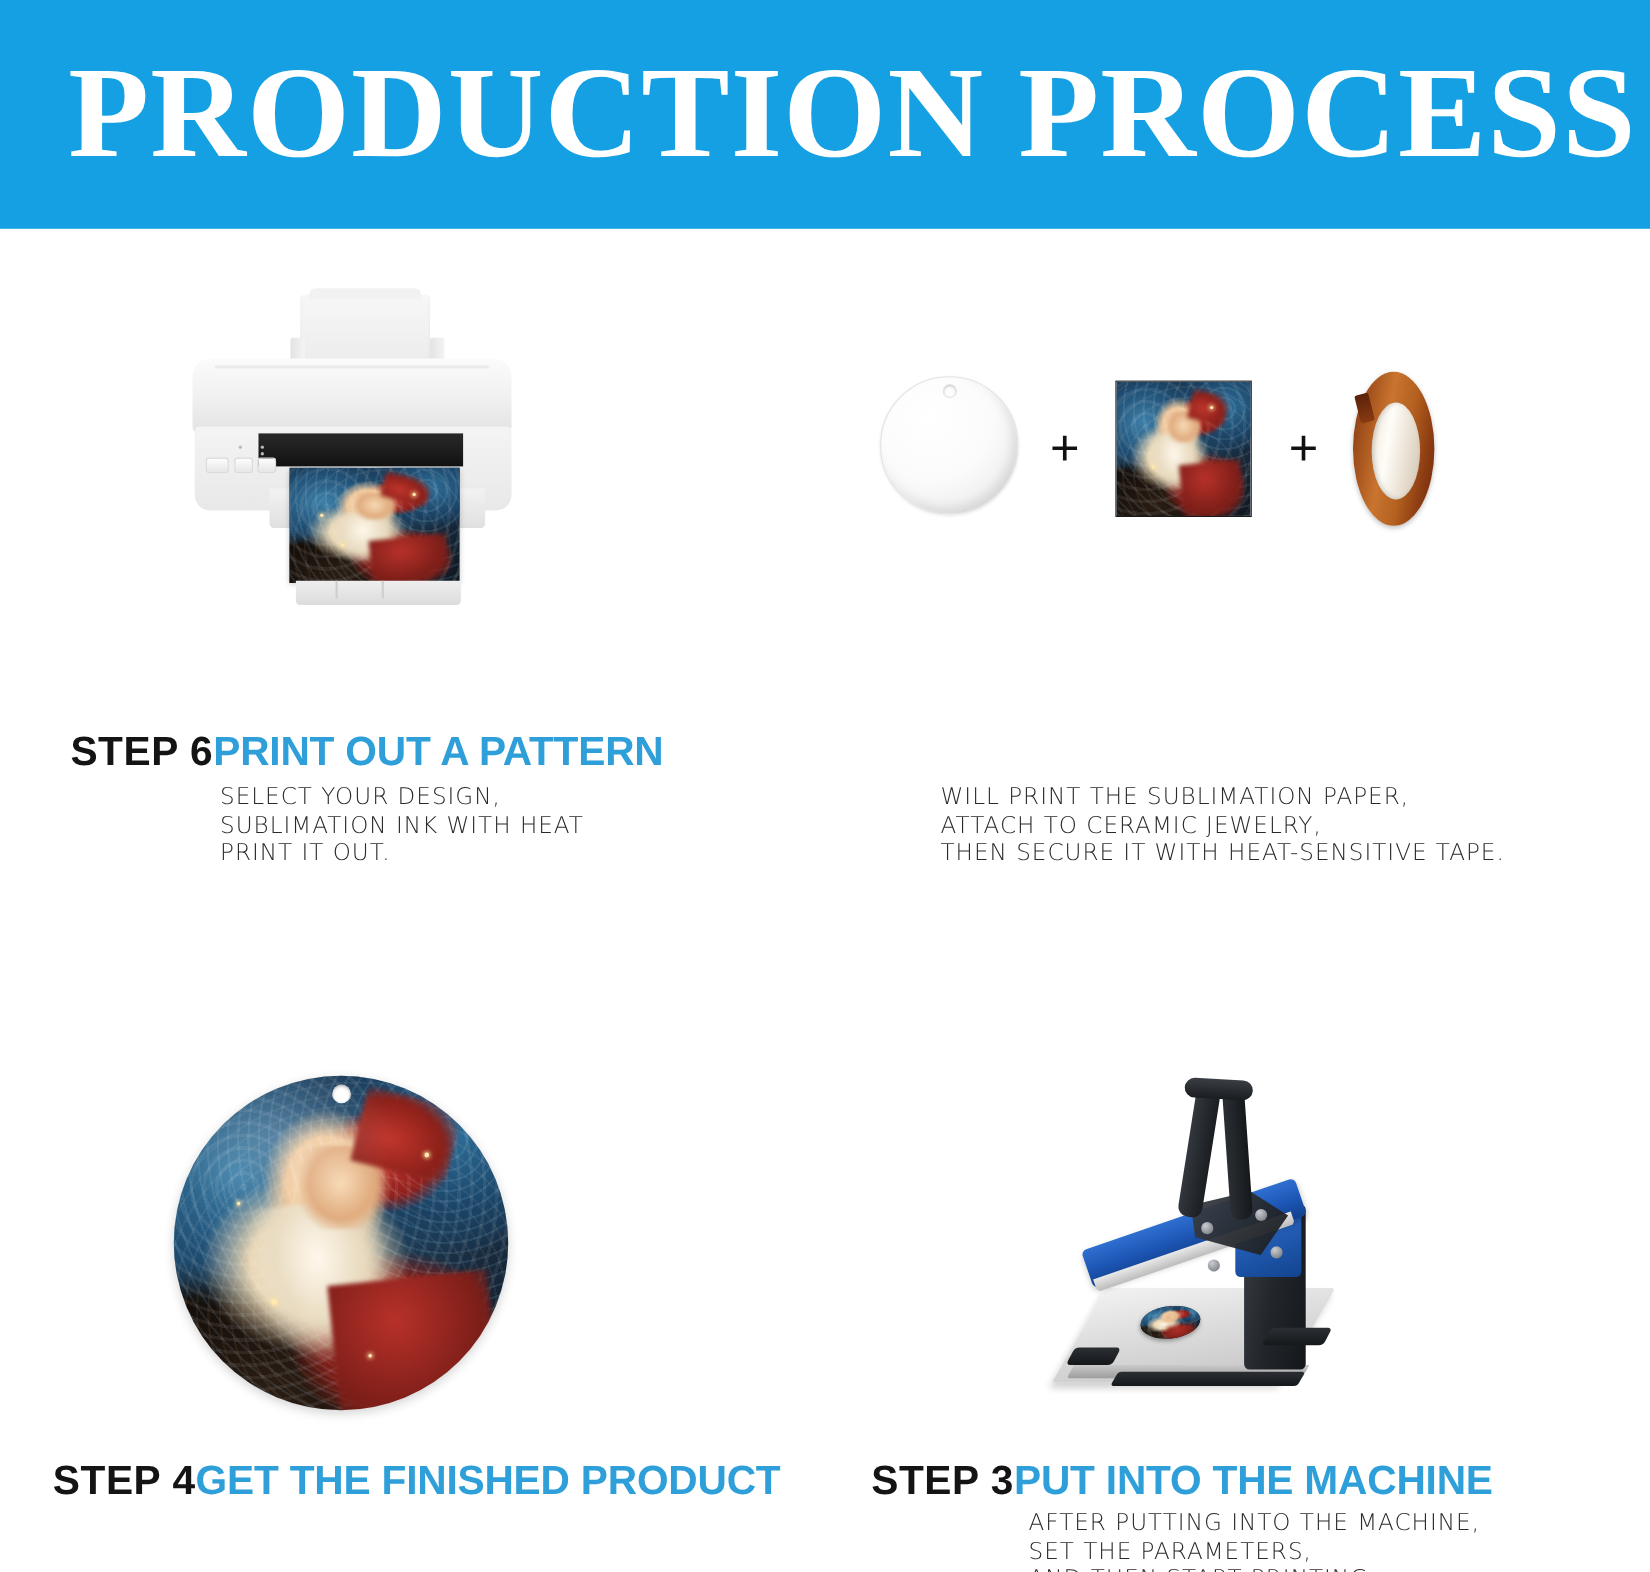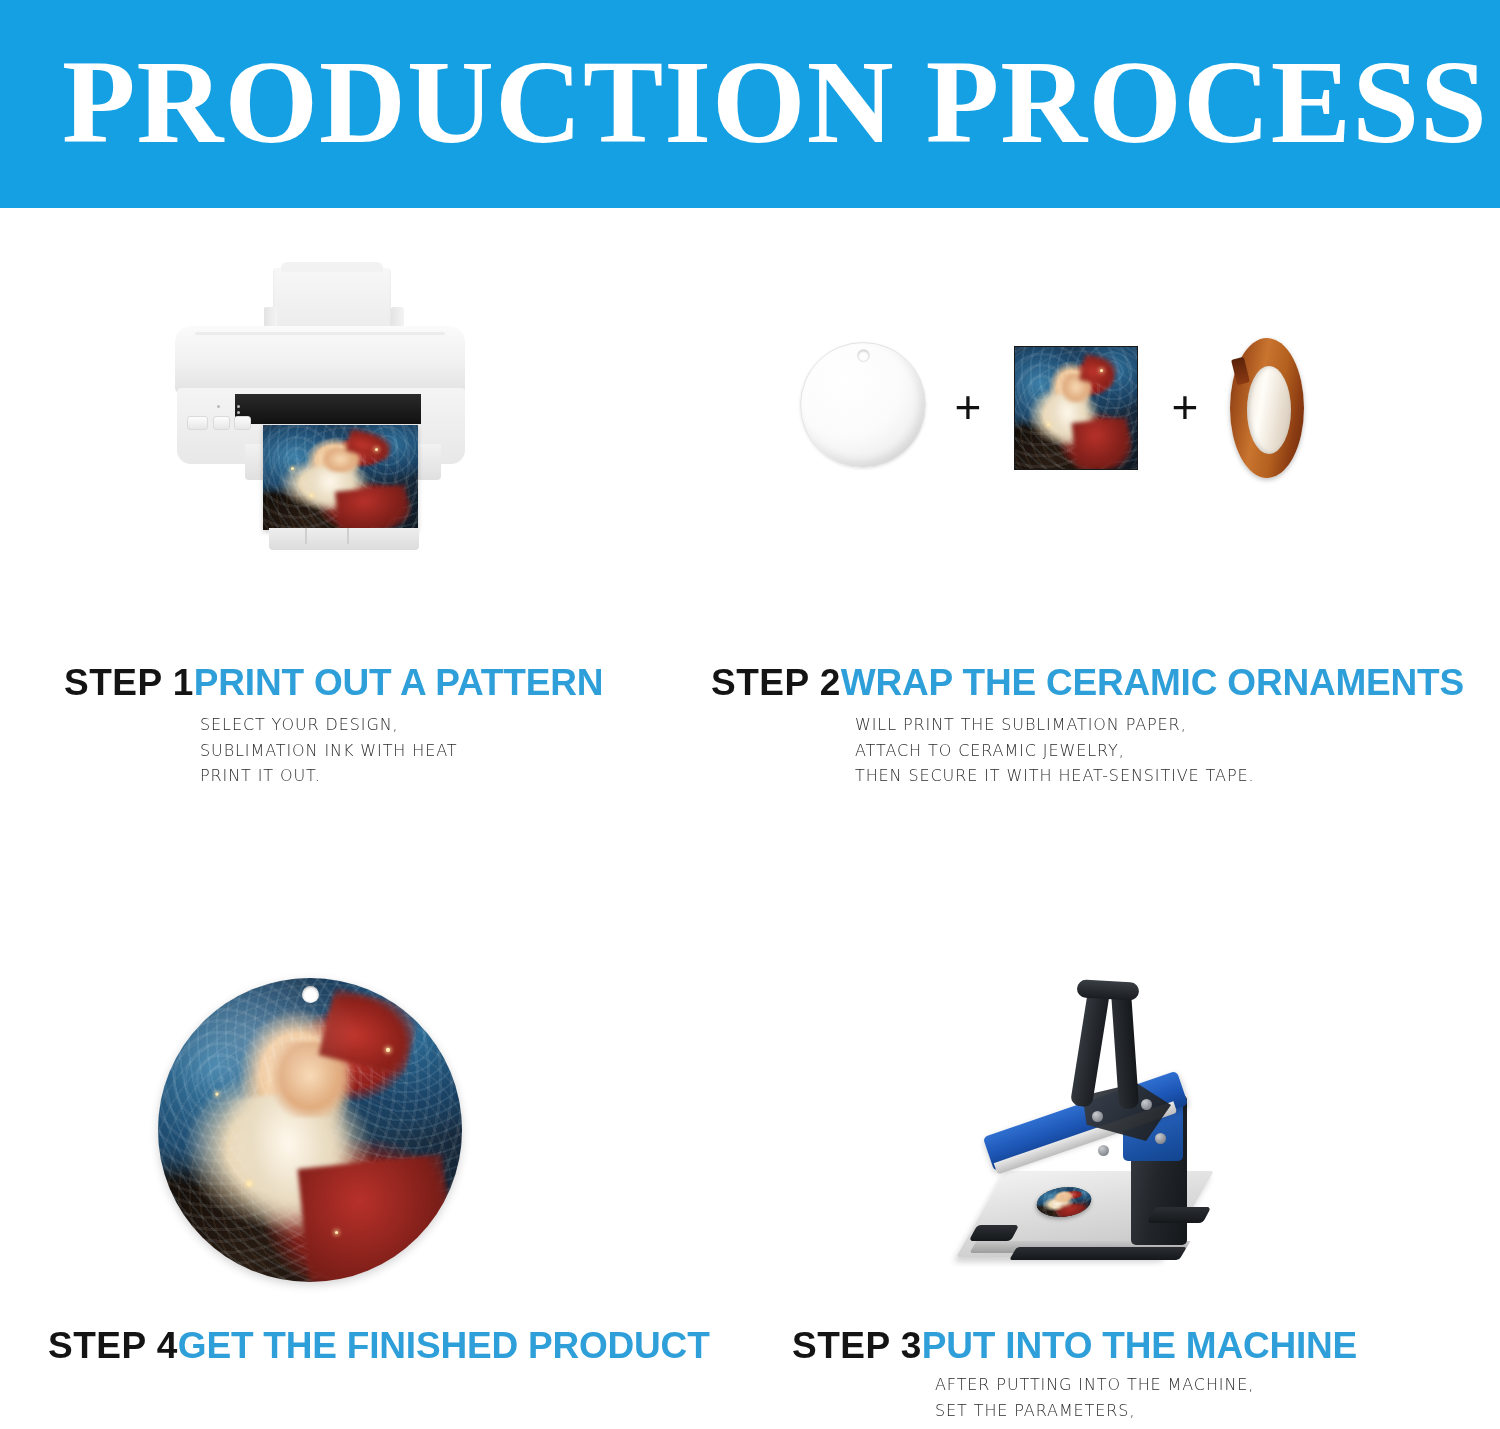--- a/index.html
+++ b/index.html
@@ -45,21 +45,21 @@
     font-weight: bold;
     font-size: 37px;
     color: #2e9fd9;
     letter-spacing: -0.2px;
     margin-left: 0;
   }
   .step-body {
     position: absolute;
     font-family: "DejaVu Sans", sans-serif;
     font-weight: 300;
-    font-size: 16px;
+    font-size: 21px;
     line-height: 25.5px;
     color: #2a2a2a;
     letter-spacing: 0.9px;
     white-space: pre-line;
   }
 
   
   .s1-head { left: 64px;  top: 662px; }
   .s1-body { left: 200px; top: 712px; }
   .s2-head { left: 711px; top: 662px; }
@@ -375,29 +375,26 @@
     </div>
     <div class="plus p2">+</div>
     <div class="tape">
       <div class="outer"></div>
       <div class="seam"></div>
       <div class="inner"></div>
     </div>
   </div>
 
   <div class="step-head s1-head">
-    <span class="num">STEP 1</span><span class="title">PRINT OUT A PATTERN</span>
+    <span class="num">STEP 6</span><span class="title">PRINT OUT A PATTERN</span>
   </div>
   <div class="step-body s1-body">SELECT YOUR DESIGN,
 SUBLIMATION INK WITH HEAT
 PRINT IT OUT.</div>
 
-  <div class="step-head s2-head">
-    <span class="num">STEP 2</span><span class="title">WRAP THE CERAMIC ORNAMENTS</span>
-  </div>
   <div class="step-body s2-body">WILL PRINT THE SUBLIMATION PAPER,
 ATTACH TO CERAMIC JEWELRY,
 THEN SECURE IT WITH HEAT-SENSITIVE TAPE.</div>
 
   <div class="art finished">
     <div class="disc">
       <div class="santa" style="transform:scale(1.04)">
         <div class="swirl"></div>
           <div class="beard"></div>
           <div class="face"></div>

